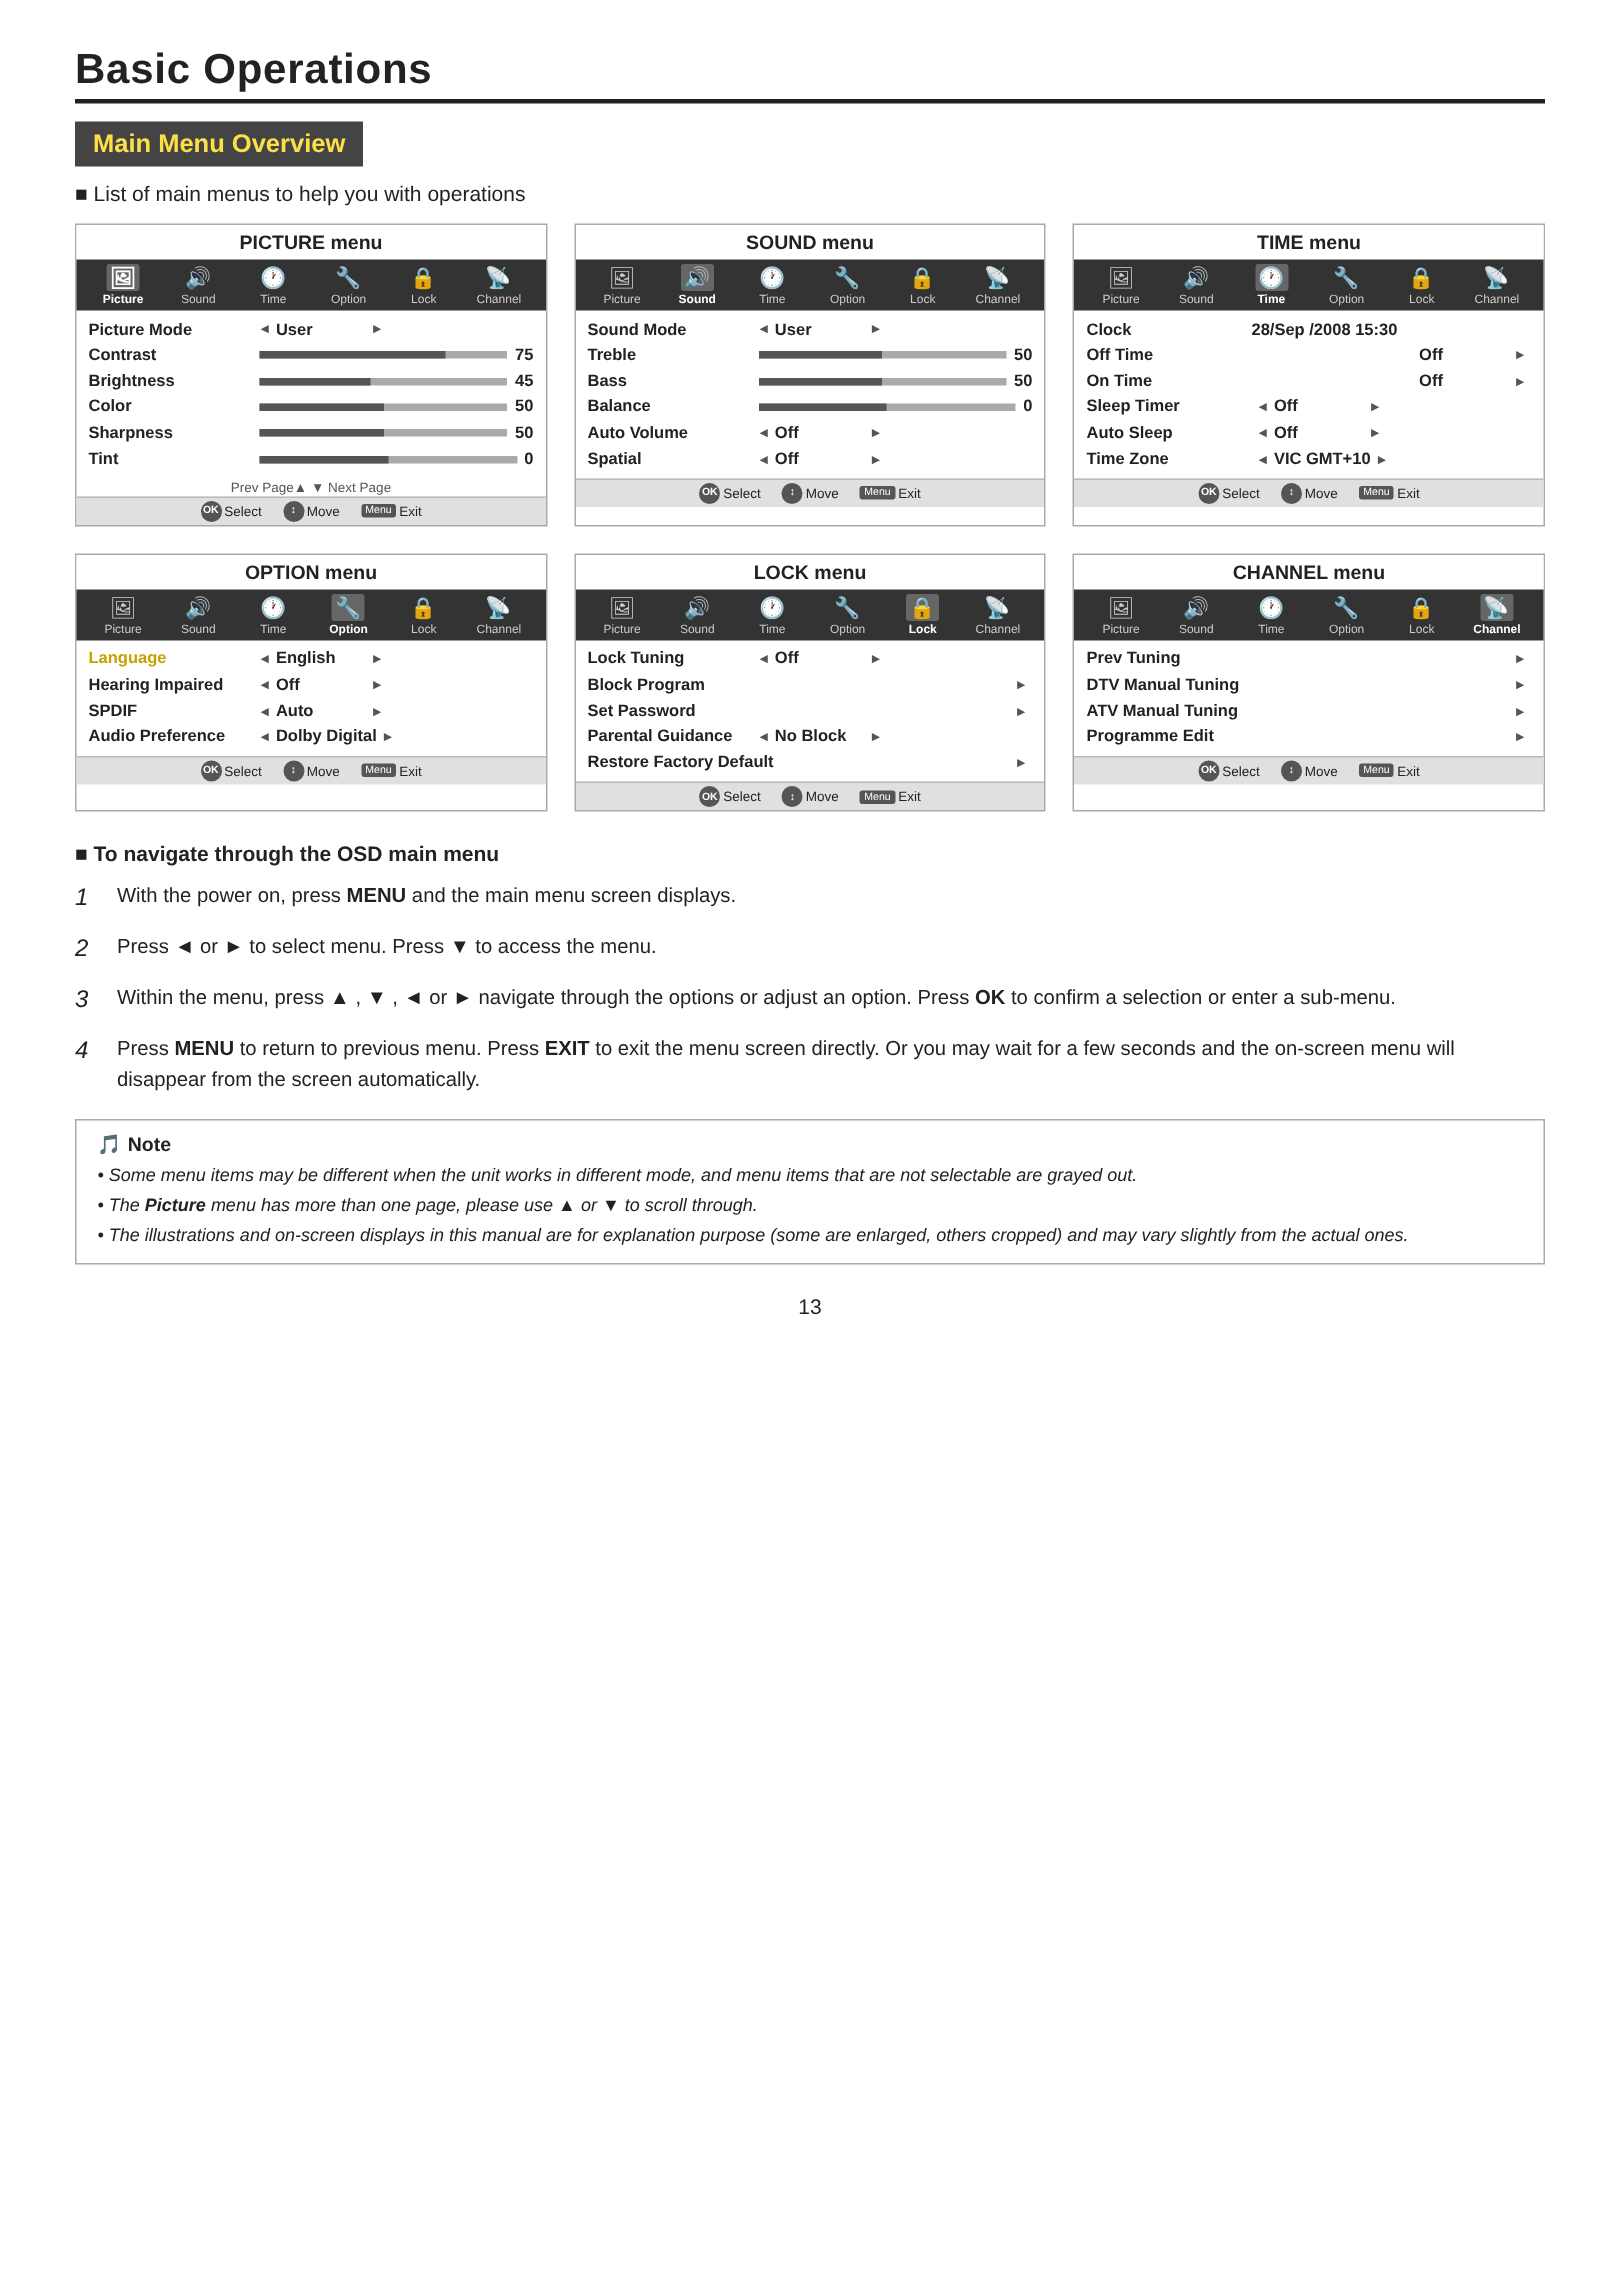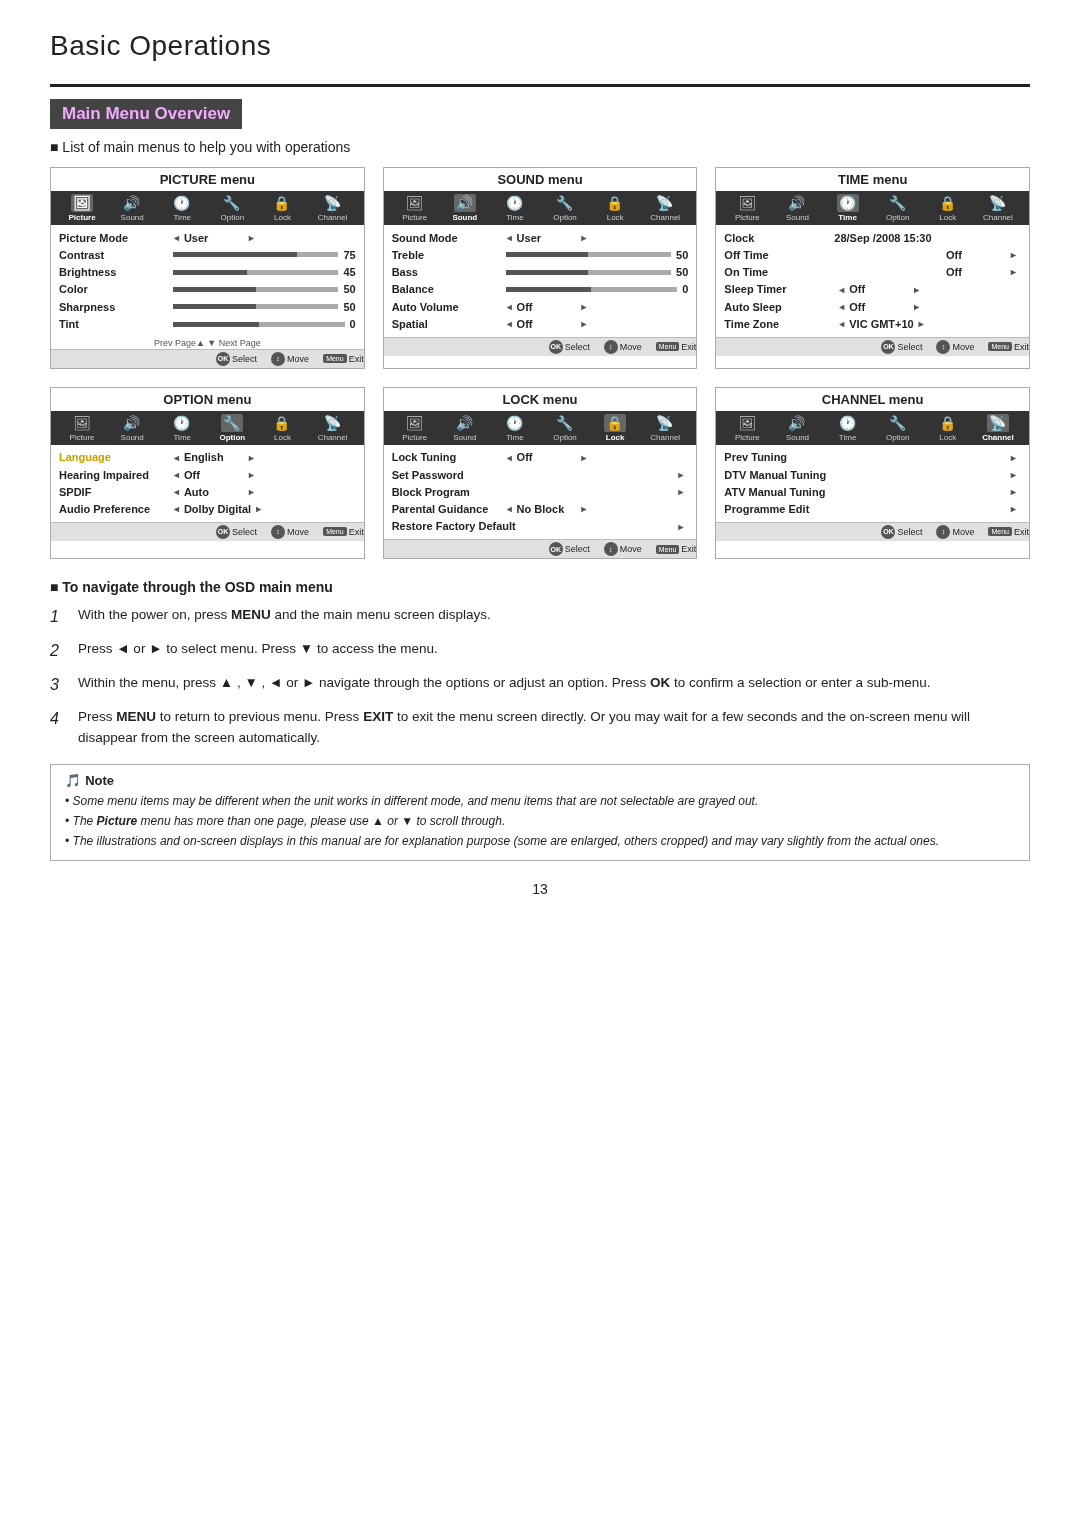--- a/index.html
+++ b/index.html
@@ -7,27 +7,27 @@
       width: 1080px;
       min-height: 1527px;
       background: #fff;
       font-family: Arial, sans-serif;
       font-size: 14px;
       color: #222;
       padding: 30px 50px;
     }
     h1.page-title {
       font-size: 28px;
-      font-weight: 400;
-      margin-bottom: 22px;
+      font-weight: 700;
+      margin-bottom: 4px;
       letter-spacing: 0.5px;
     }
     .section-header {
       background: #444;
-      color: #f0abfc;
+      color: #fde047;
       font-size: 17px;
       font-weight: 700;
       padding: 5px 12px;
       display: inline-block;
       margin-bottom: 10px;
     }
     .divider {
       border-top: 3px solid #222;
       margin-bottom: 12px;
     }
@@ -139,21 +139,21 @@
       background: #555;
     }
     .menu-row .bar-num {
       margin-left: 5px;
       font-weight: 700;
       font-size: 11px;
     }
     .menu-footer {
       background: #e0e0e0;
       display: flex;
-      justify-content: flex-end;
+      justify-content: center;
       gap: 14px;
       padding: 2px 0;
       font-size: 9px;
       border-top: 1px solid #bbb;
     }
     .menu-footer span {
       display: flex;
       align-items: center;
       gap: 2px;
     }
@@ -586,26 +586,26 @@
     </div>
       </div>
       <div class="menu-content">
         <div class="menu-row">
           <span class="label">Lock Tuning</span>
           <span class="arrows arr-left"></span>
           <span class="value">Off</span>
           <span class="arrows arr-right"></span>
         </div>
         <div class="menu-row">
+          <span class="label">Block Program</span>
+          <span style="flex:1"></span>
+          <span class="arrows arr-right-sm"></span>
+        </div>
+        <div class="menu-row">
           <span class="label">Set Password</span>
-          <span style="flex:1"></span>
-          <span class="arrows arr-right-sm"></span>
-        </div>
-        <div class="menu-row">
-          <span class="label">Block Program</span>
           <span style="flex:1"></span>
           <span class="arrows arr-right-sm"></span>
         </div>
         <div class="menu-row">
           <span class="label">Parental Guidance</span>
           <span class="arrows arr-left"></span>
           <span class="value">No Block</span>
           <span class="arrows arr-right"></span>
         </div>
         <div class="menu-row">

